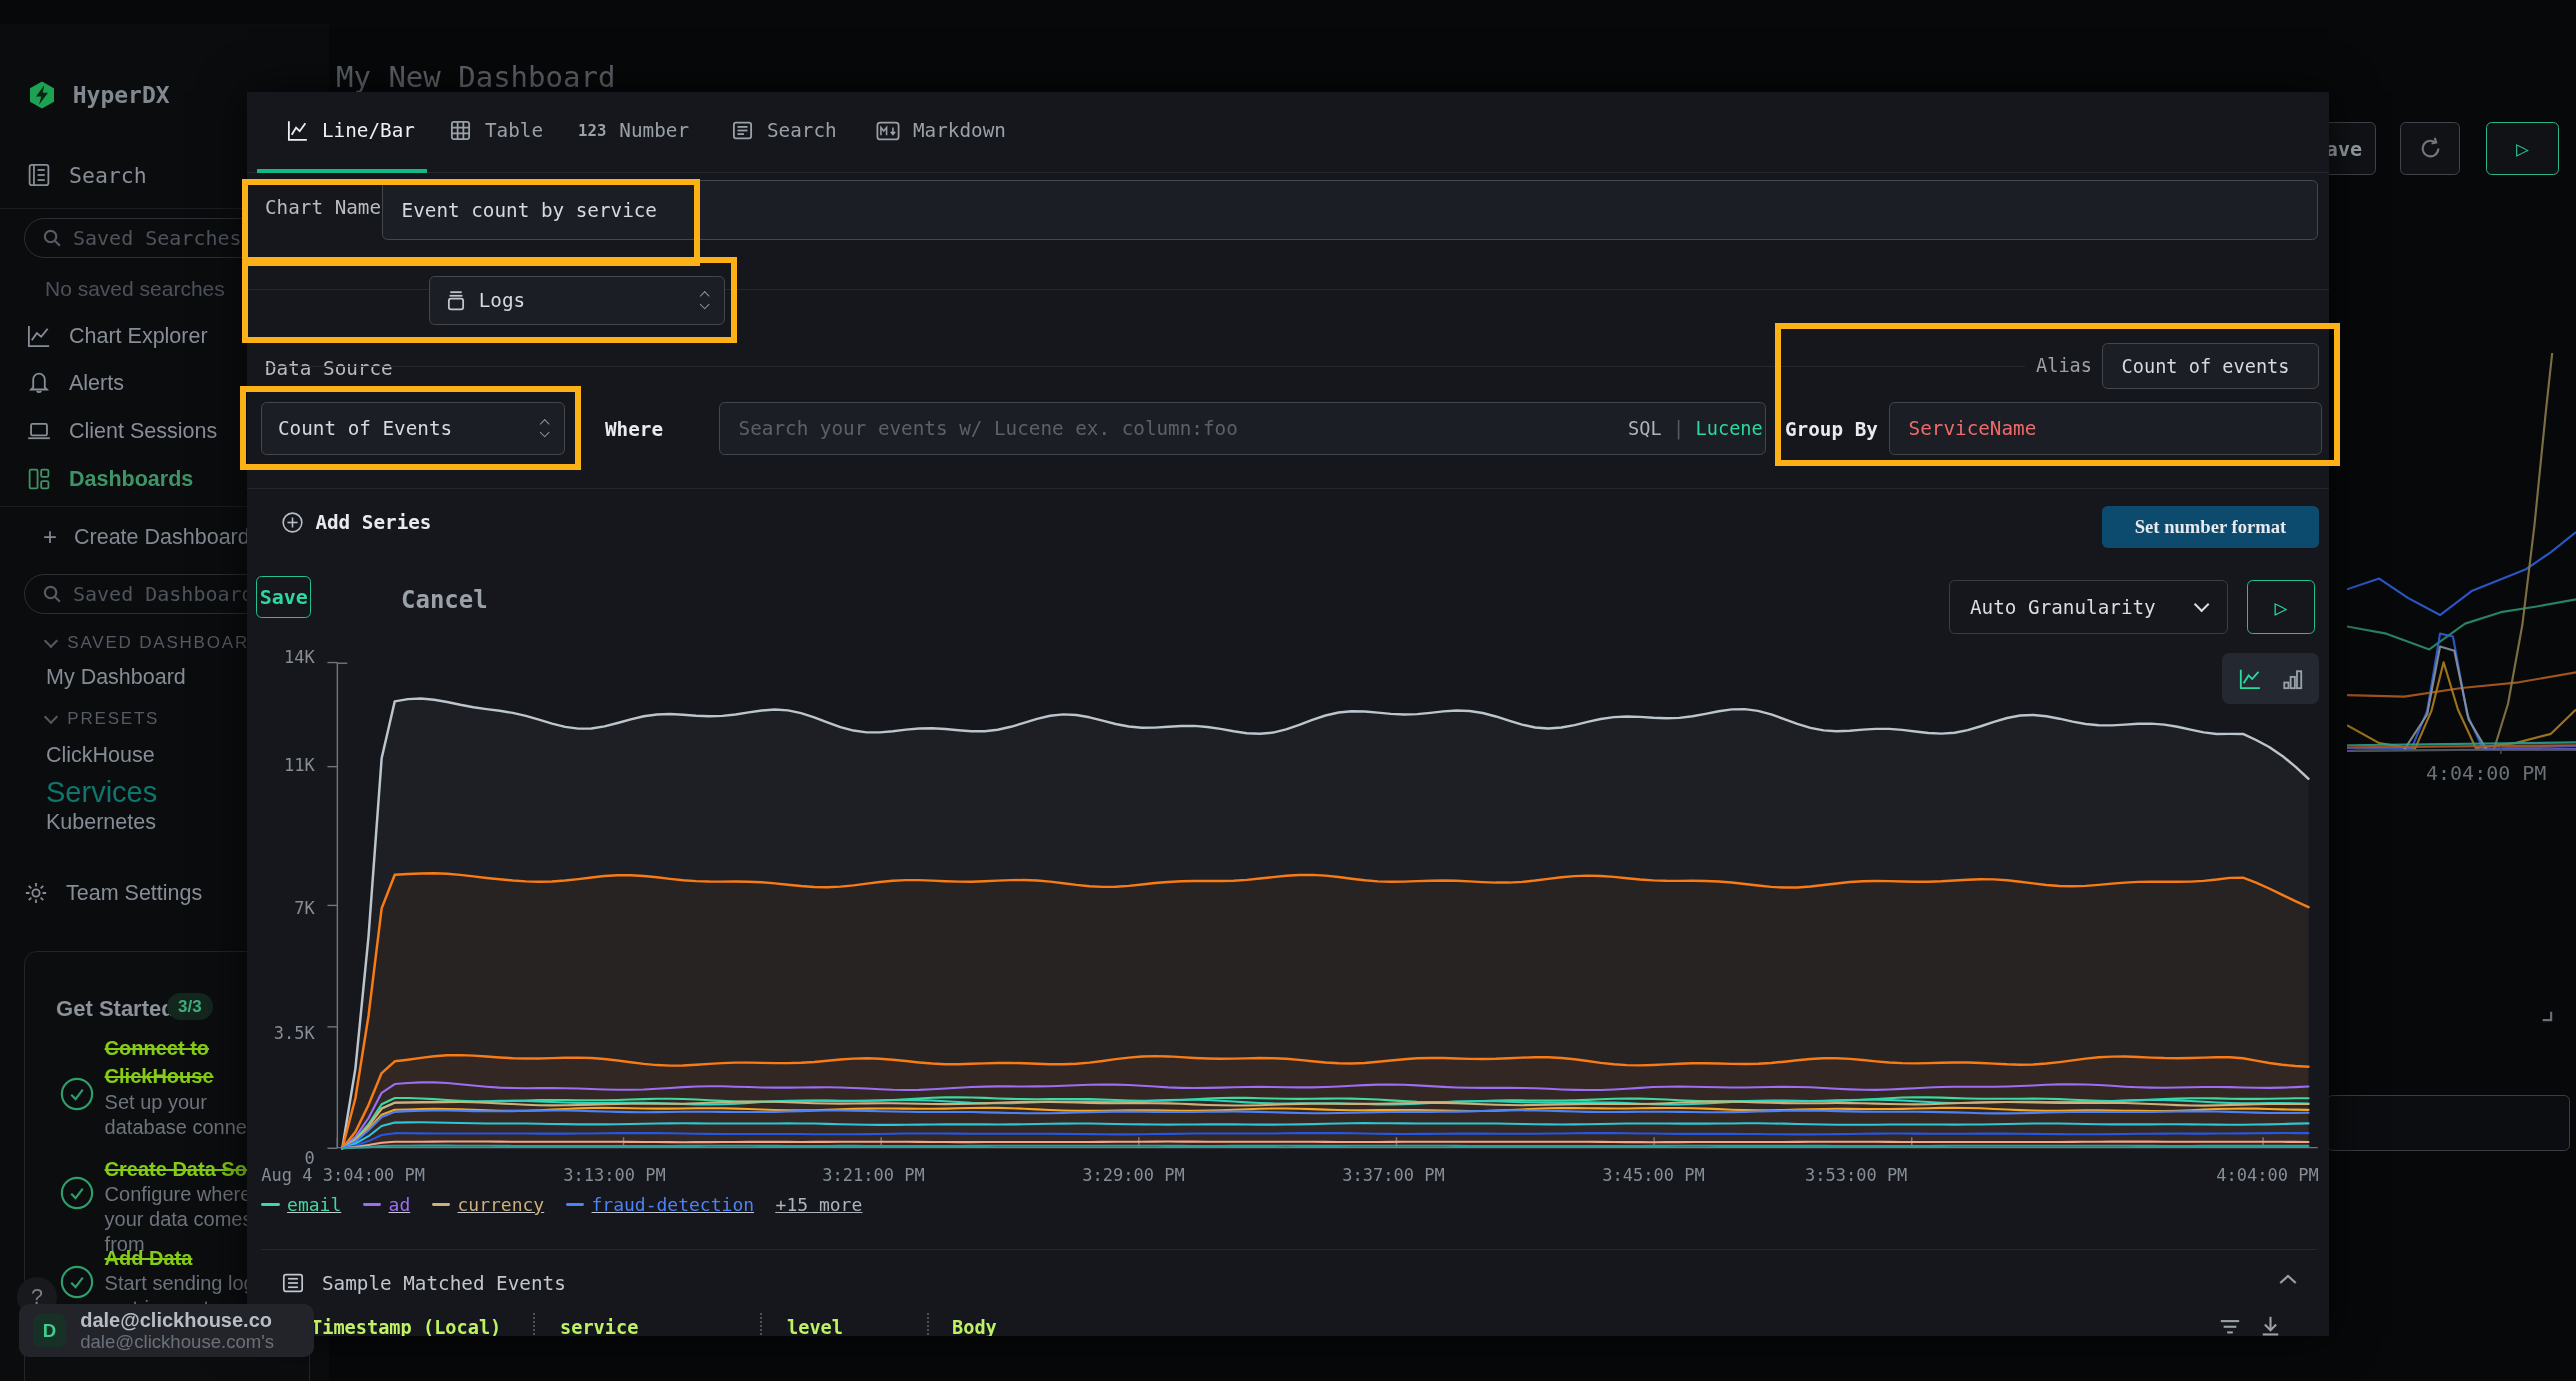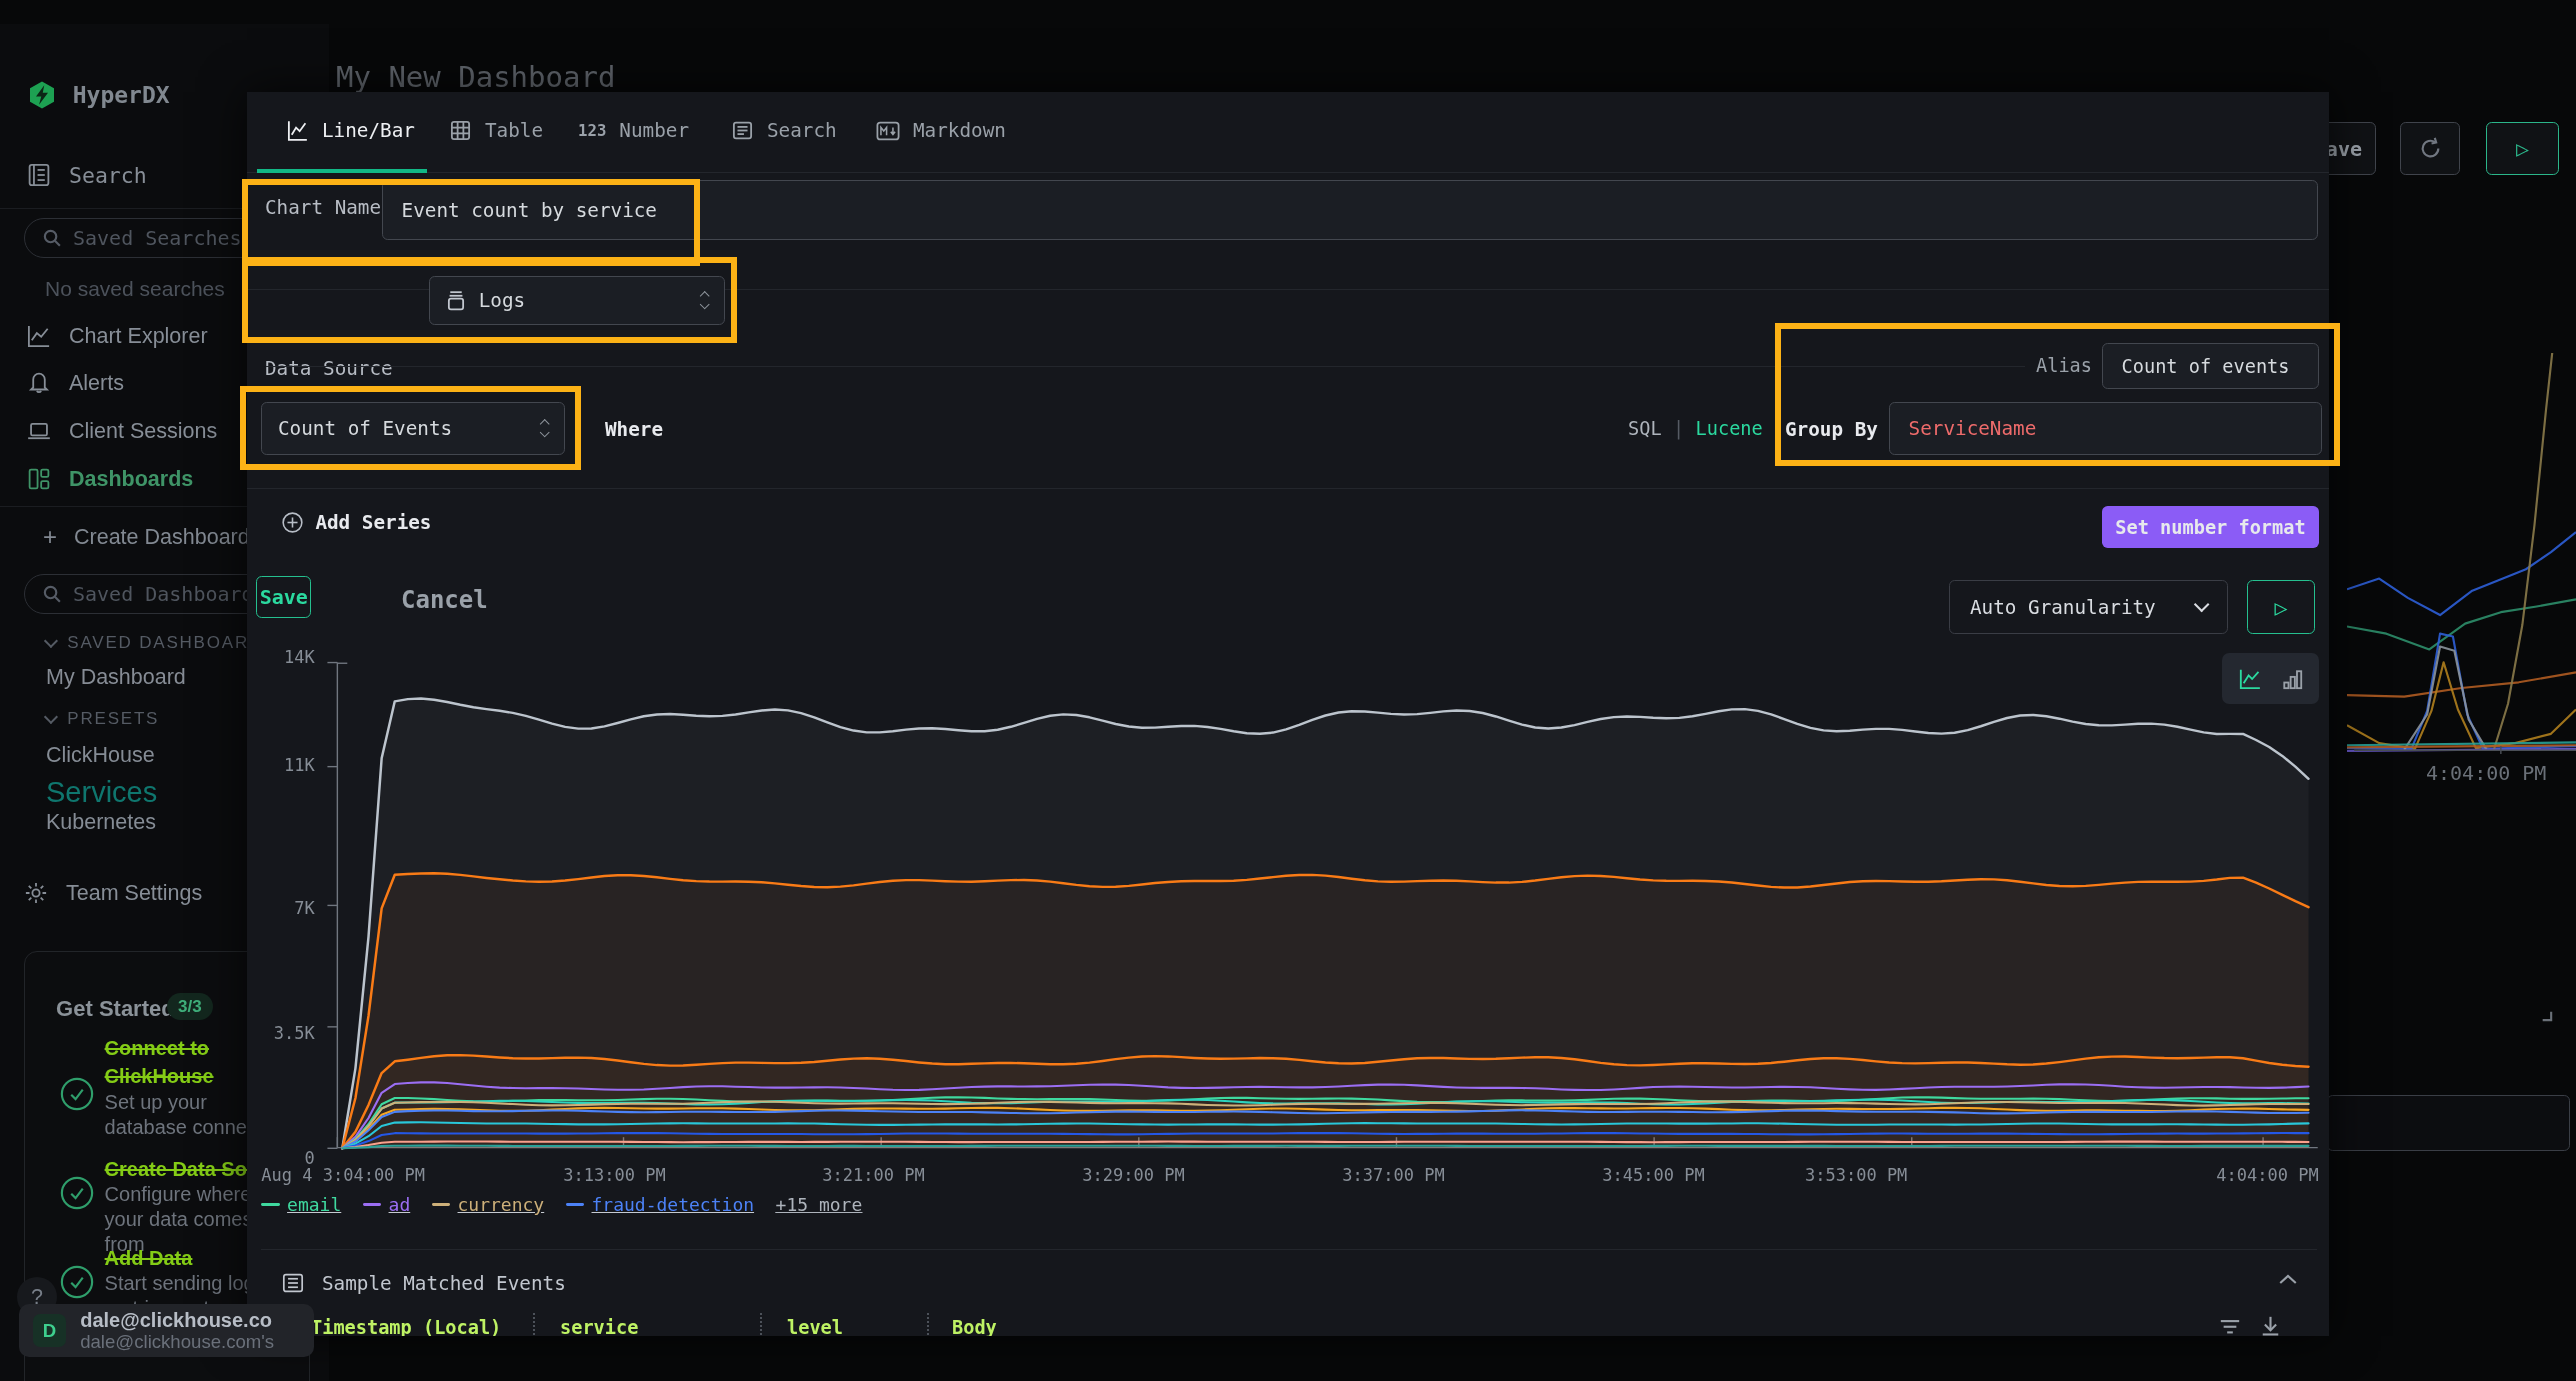--- a/index.html
+++ b/index.html
@@ -52,22 +52,22 @@
   .lbl-strong{color:#e8eaee;font-size:19.3px;font-weight:bold;}
   .inp{border:1.4px solid #43474f;border-radius:5.7px;background:#1b1e24;box-sizing:border-box;
        color:#d6dade;font-size:19.3px;font-family:"DejaVu Sans Mono",monospace;padding:0 18.6px;outline:none;}
   .sel{border:1.4px solid #43474f;border-radius:5.7px;background:#1b1e24;box-sizing:border-box;
        display:flex;align-items:center;color:#d6dade;font-size:19.3px;padding:0 15.7px;gap:13px;}
   .updown{margin-left:auto;display:flex;flex-direction:column;gap:1.4px;align-items:center;color:#8e949c;}
   .updown i{display:block;width:6.4px;height:6.4px;border-right:1.8px solid #8e949c;border-bottom:1.8px solid #8e949c;}
   .updown .u{transform:rotate(-135deg);}
   .updown .d{transform:rotate(45deg);}
   .sep{background:#23262c;height:1.4px;}
-  .btn-flat{background:#8b5cf6;border-radius:5.7px;color:#e7e9ec;font-weight:bold;font-size:18.6px;
-            display:flex;align-items:center;justify-content:center;}
+  .btn-flat{background:#0c4a6e;border-radius:5.7px;color:#e7e9ec;font-weight:bold;font-size:18.6px;
+            display:flex;align-items:center;justify-content:center;font-family:Liberation Serif, serif;}
   .btn-save{border:1.4px solid #25c08f;border-radius:5.7px;color:#2bd99f;font-weight:bold;font-size:20px;
             display:flex;align-items:center;justify-content:center;background:transparent;box-sizing:border-box;}
   .btn-cancel{color:#9aa1a9;font-weight:bold;font-size:24px;display:flex;align-items:center;justify-content:flex-end;}
   .gran{border:1.4px solid #3a3d45;border-radius:5.7px;color:#d9dce1;font-size:19.3px;display:flex;align-items:center;
         padding:0 20px;box-sizing:border-box;gap:17px;background:#15171c;}
   .gran .dchev{width:9.3px;height:9.3px;border-right:2.9px solid #d9dce1;border-bottom:2.9px solid #d9dce1;transform:rotate(45deg);margin-top:-4.3px;margin-left:auto;}
   .play-btn{border:1.8px solid #25c08f;border-radius:5.7px;color:#2bd99f;display:flex;align-items:center;justify-content:center;
         font-size:21.5px;background:transparent;box-sizing:border-box;}
   .toggle{background:#242830;border-radius:7.2px;display:flex;align-items:center;justify-content:center;gap:18.6px;}
   .axis-lbl{color:#868d96;font-size:17px;}
@@ -383,20 +383,21 @@
     <input class="m-abs inp" style="left: 1855px; top: 251px; width: 217px; height: 46px; font-size: 18.6px;" value="Count of events">
 
     <div class="m-abs sel" style="left:14.3px;top:310px;width:304px;height:53px;">
       <span>Count of Events</span>
       <span class="updown">
           <i class="u"></i>
           <i class="d"></i>
         </span>
     </div>
     <div class="m-abs lbl-strong" style="left:358px;top:326px;">Where</div>
+    <input class="m-abs inp" style="left: 472px; top: 310px; width: 1047px; height: 53px; background: rgb(27, 30, 36);" placeholder="Search your events w/ Lucene ex. column:foo">
     <div class="m-abs" style="left:1381px;top:326px;font-size:18.6px;display:flex;gap:11.4px;">
       <span style="color:#aeb4bc;">SQL</span>
       <span style="color:#565b64;">|</span>
       <span style="color:#2bd99f;">Lucene</span>
     </div>
     <div class="m-abs lbl-strong" style="left:1538px;top:326px;">Group By</div>
     <input class="m-abs inp" style="left: 1642px; top: 310px; width: 433px; height: 53px; color: rgb(238, 107, 107);" value="ServiceName">
 
     <div class="m-abs sep" style="left:0px;top:396px;width:2082px;"></div>
 

